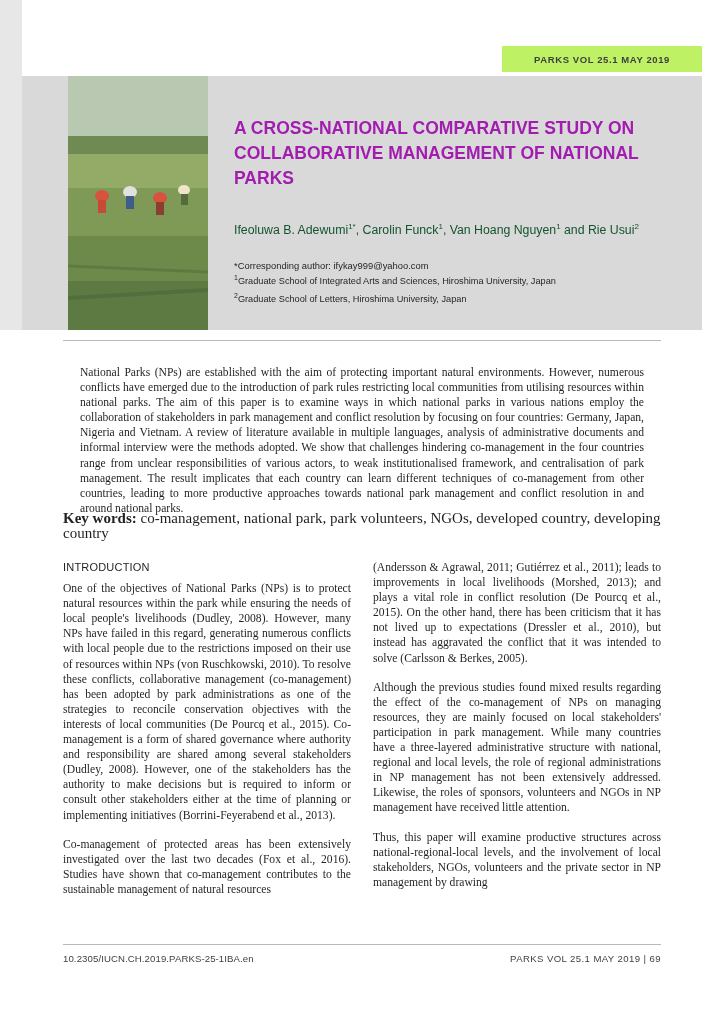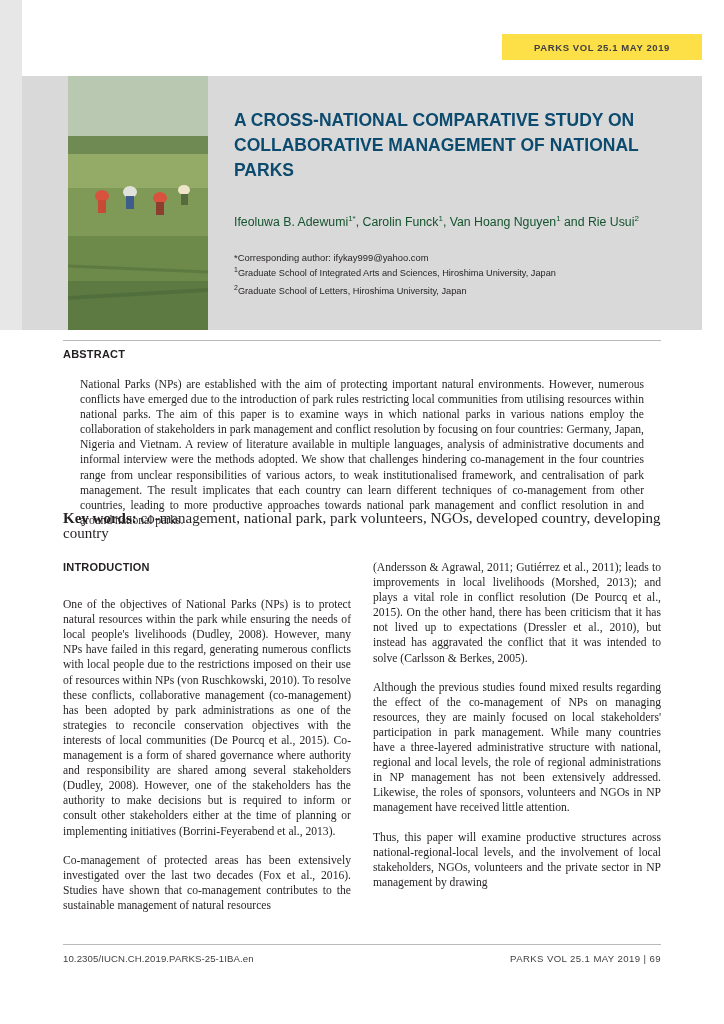--- a/index.html
+++ b/index.html
@@ -27,24 +27,24 @@
     position: absolute;
     left: 0; top: 0;
     width: 22px;
     height: 330px;
     background: #e7e7e8;
   }
   
   .runhead {
     position: absolute;
     right: 22px;
-    top: 34px;
+    top: 46px;
     width: 200px;
     height: 26px;
-    background: #fde047;
+    background: #bef264;
     display: flex;
     align-items: center;
     justify-content: center;
   }
   .runhead span {
     font-family: "Liberation Sans", sans-serif;
     font-size: 9.5px;
     letter-spacing: 0.6px;
     color: #3f3f41;
     font-weight: bold;
@@ -72,22 +72,22 @@
     position: absolute;
     left: 234px;
     top: 108px;
     width: 450px;
   }
   .title {
     font-family: "Liberation Sans", sans-serif;
     font-size: 17.5px;
     font-weight: bold;
     line-height: 25px;
-    color: #0c4a6e;
-    margin: 0 0 26px 0;
+    color: #a21caf;
+    margin: 8px 0 26px 0;
   }
   .authors {
     font-family: "Liberation Sans", sans-serif;
     font-size: 12.3px;
     line-height: 19px;
     color: #14532d;
     margin: 0 0 20px 0;
   }
   .authors sup { font-size: 8px; vertical-align: super; }
   .corresponding {
@@ -154,22 +154,22 @@
     font-size: 11.6px;
     line-height: 15.1px;
     text-align: justify;
   }
   .col-left { left: 63px; }
   .col-right { left: 373px; }
   .col p { margin: 0 0 14px 0; }
   .intro-head {
     font-family: "Liberation Sans", sans-serif;
     font-size: 11px;
-    font-weight: bold;
-    margin: 0 0 22px 0;
+    font-weight: normal;
+    margin: 0 0 6px 0;
     letter-spacing: 0.2px;
   }
 
   
   .footer {
     position: absolute;
     left: 63px;
     top: 953px;
     width: 598px;
     display: flex;
@@ -223,21 +223,20 @@
   <div class="header-text">
     <h1 class="title">A CROSS-NATIONAL COMPARATIVE STUDY ON COLLABORATIVE MANAGEMENT OF NATIONAL PARKS</h1>
     <div class="authors">Ifeoluwa B. Adewumi<sup>1*</sup>, Carolin Funck<sup>1</sup>, Van Hoang Nguyen<sup>1</sup> and Rie Usui<sup>2</sup></div>
     <div class="corresponding">*Corresponding author: ifykay999@yahoo.com</div>
     <div class="affil"><sup>1</sup>Graduate School of Integrated Arts and Sciences, Hiroshima University, Japan<br><sup>2</sup>Graduate School of Letters, Hiroshima University, Japan</div>
   </div>
 
   <div class="rule rule-abstract-top"></div>
 
   <div class="abstract-wrap">
-    <h2 class="sec-head">ABSTRACT</h2>
     <p class="abstract-body">National Parks (NPs) are established with the aim of protecting important natural environments. However, numerous conflicts have emerged due to the introduction of park rules restricting local communities from utilising resources within national parks. The aim of this paper is to examine ways in which national parks in various nations employ the collaboration of stakeholders in park management and conflict resolution by focusing on four countries: Germany, Japan, Nigeria and Vietnam. A review of literature available in multiple languages, analysis of administrative documents and informal interview were the methods adopted. We show that challenges hindering co-management in the four countries range from unclear responsibilities of various actors, to weak institutionalised framework, and centralisation of park management. The result implicates that each country can learn different techniques of co-management from other countries, leading to more productive approaches towards national park management and conflict resolution in and around national parks.</p>
   </div>
 
   <div class="keywords">
     <b>Key words:</b>
     <span>co-management, national park, park volunteers, NGOs, developed country, developing country</span>
   </div>
 
   <div class="col col-left">
     <h2 class="intro-head">INTRODUCTION</h2>

